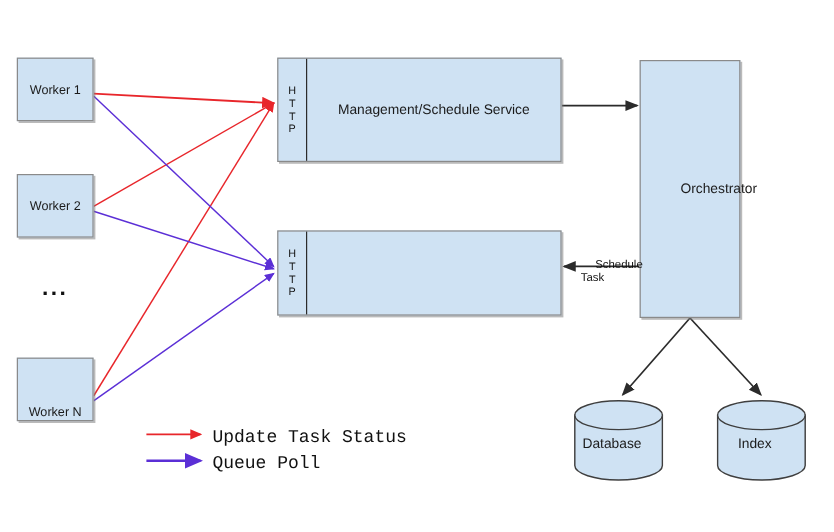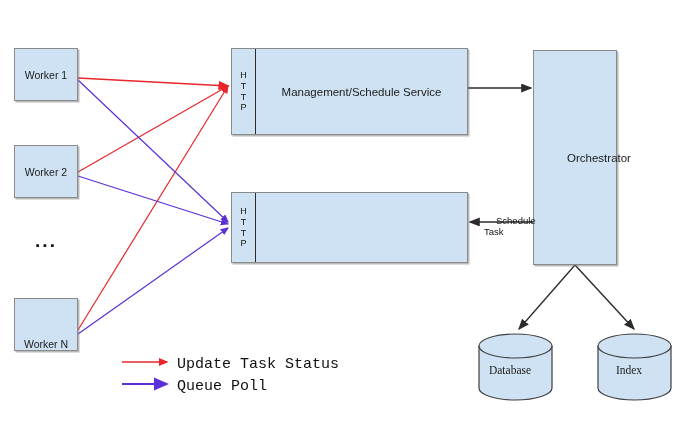--- a/index.html
+++ b/index.html
@@ -119,21 +119,20 @@
     top: 0;
     width: 64px;
     height: 68px;
     display: flex;
     align-items: center;
     justify-content: center;
     font-size: 11.5px;
     color: #1b1b1b;
     padding-top: 6px;
     box-sizing: border-box;
-    font-family: Liberation Serif, serif;
   }
 
   .edge-label {
     position: absolute;
     font-size: 9.5px;
     color: #111;
     white-space: nowrap;
     z-index: 4;
   }
   .lbl-schedule { left: 496px; top: 201px; margin-top: 14px; }

